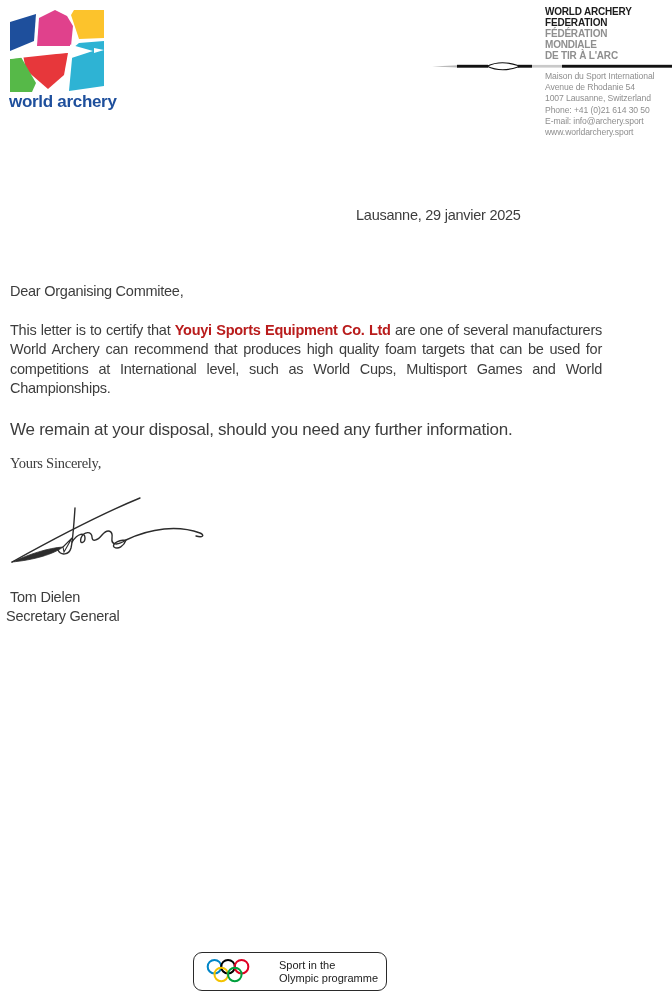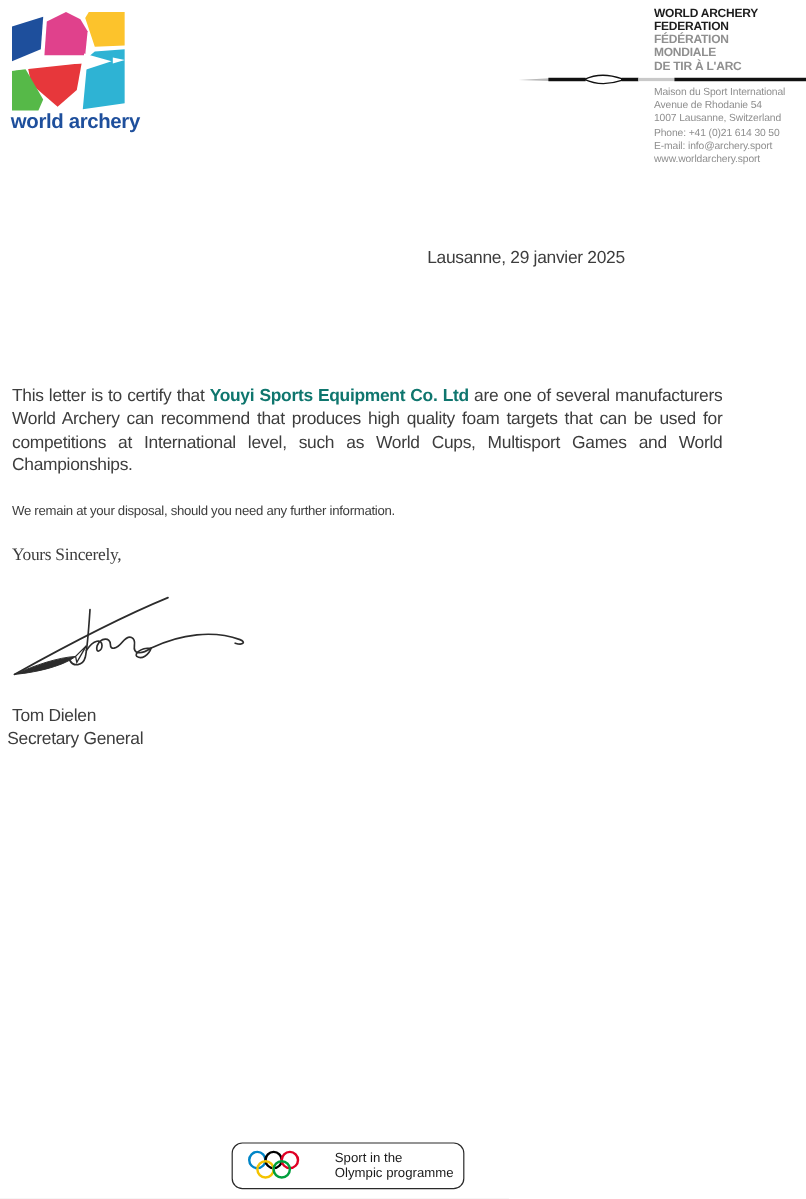--- a/index.html
+++ b/index.html
@@ -26,22 +26,22 @@
   .arrow-art{left:430px;top:59px;width:242px;height:14px;}
 
   
   .dateline{left:333px;top:207px;font-size:14.5px;letter-spacing:-0.25px;margin-left:23px;}
   .salutation{left:10px;top:283px;font-size:14.5px;letter-spacing:-0.25px;}
   .para1{
     left:10px;top:321px;width:592px;
     font-size:14.5px;line-height:19.3px;letter-spacing:-0.25px;
     text-align:justify;
   }
-  .para1 b{color:#0f766e;}
-  .para2{left:10px;top:420px;font-size:11px;letter-spacing:-0.25px;}
+  .para1 b{color:#b91c1c;}
+  .para2{left:10px;top:420px;font-size:17px;letter-spacing:-0.25px;}
   .closing{left:10px;top:455px;font-size:14.5px;letter-spacing:-0.25px;font-family:Liberation Serif, serif;}
   .signature{left:6px;top:490px;width:210px;height:78px;}
   .signer-name{left:10px;top:589px;font-size:14.5px;letter-spacing:-0.25px;text-align:right;}
   .signer-title{left:6px;top:608px;font-size:14.5px;letter-spacing:-0.25px;}
 
   
   .olympic-box{
     left:193px;top:952px;width:194px;height:39px;box-sizing:border-box;
     border:1.3px solid #2a2a2a;border-radius:9px;
     display:flex;align-items:center;gap:27px;padding-left:11px;
@@ -94,20 +94,21 @@
     <div class="addr-line">Maison du Sport International</div>
     <div class="addr-line">Avenue de Rhodanie 54</div>
     <div class="addr-line">1007 Lausanne, Switzerland</div>
     <div class="addr-line">Phone: +41 (0)21 614 30 50</div>
     <div class="addr-line">E-mail: info@archery.sport</div>
     <div class="addr-line">www.worldarchery.sport</div>
   </div>
 
   <div class="abs dateline">Lausanne, 29 janvier 2025</div>
 
+  <div class="abs salutation">Dear Organising Commitee,</div>
 
   <p class="abs para1" style="margin:0"><span>This letter is to certify that </span><b>Youyi Sports Equipment Co. Ltd</b><span>  are one of several manufacturers World Archery can recommend that produces high quality foam targets that can be used for competitions at International level, such as World Cups, Multisport Games and World Championships.</span></p>
 
   <div class="abs para2">We remain at your disposal, should you need any further information.</div>
 
   <div class="abs closing">Yours Sincerely,</div>
 
   <svg class="abs signature" viewBox="0 0 210 78">
     <g fill="none" stroke="#2c2c2c" stroke-width="1.4" stroke-linecap="round">
       <path d="M6,72 C42,52 95,24 134,8"></path>

